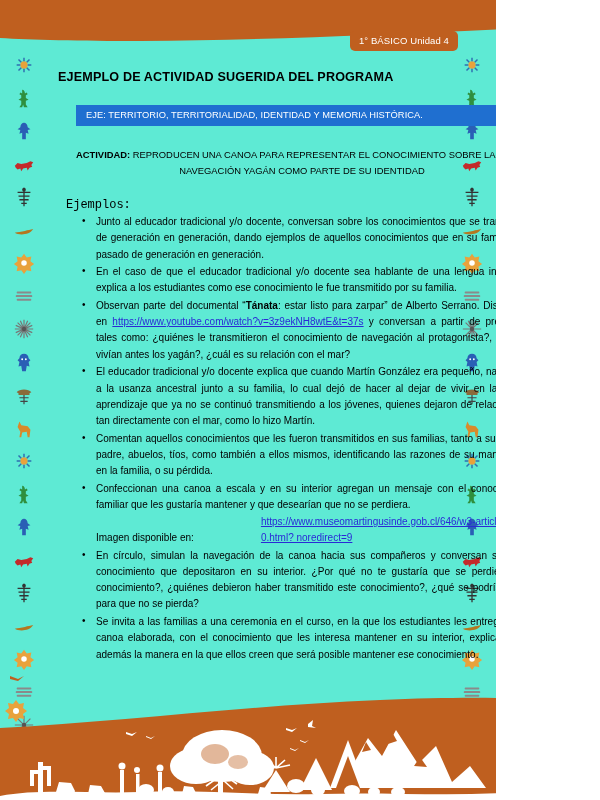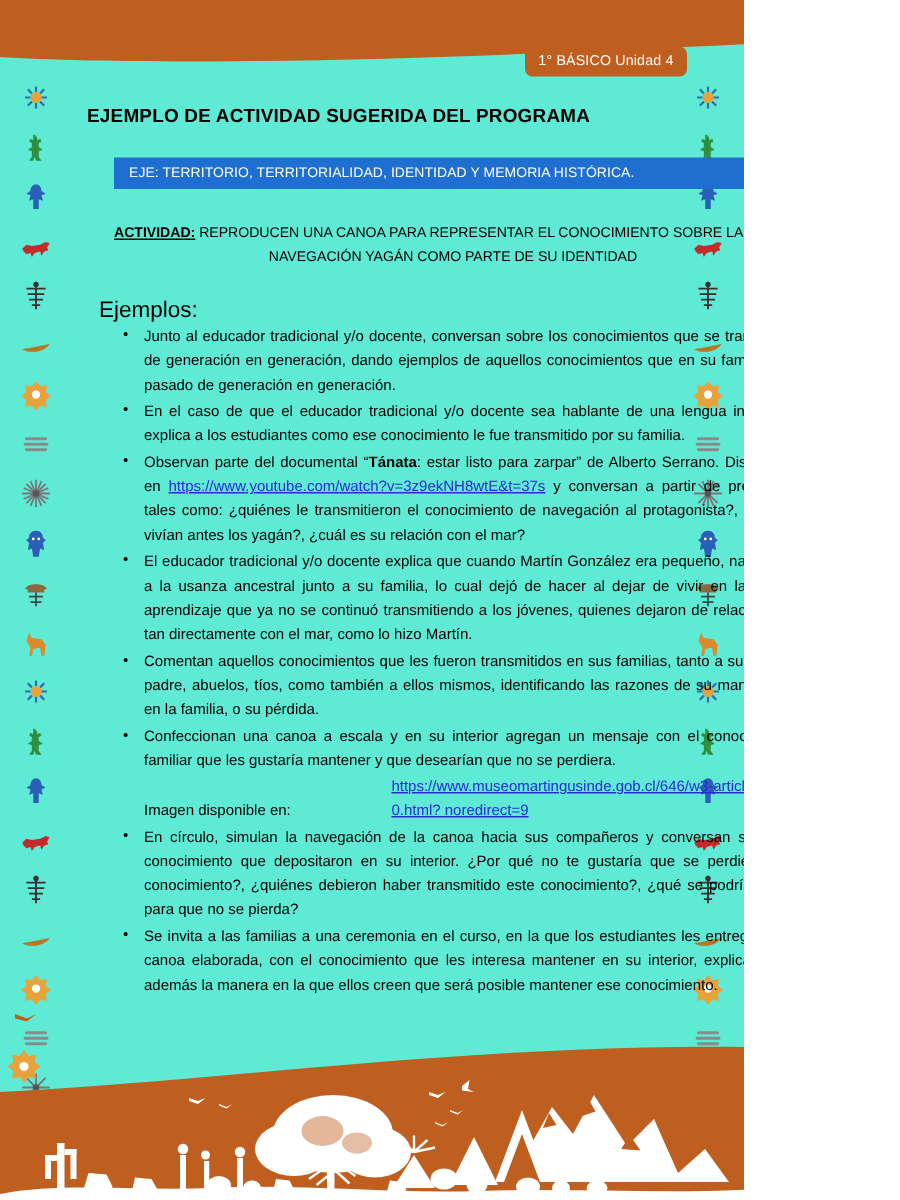--- a/index.html
+++ b/index.html
@@ -89,32 +89,33 @@
     letter-spacing: .05px;
   }
 
   .actividad {
     margin: 22px 14px 0 18px;
     font-size: 9.4px;
     color: #000000;
     text-align: justify;
     line-height: 1.55;
   }
-  .actividad .lbl { font-weight: bold; text-decoration: underline; }
+  .actividad .lbl { font-weight: bold; }
   .actividad .body { }
   .act-line2 {
     display: block;
     text-align: center;
     margin-top: 1px;
   }
 
   .ejemplos-label {
     margin: 20px 0 0 8px;
-    font-size: 15px;
+    font-size: 12px;
     color: #000000;
+    font-family: Liberation Mono, monospace;
   }
 
   ul.bullets {
     margin: 2px 12px 0 8px;
     padding: 0 0 0 30px;
     list-style: none;
   }
   ul.bullets > li {
     position: relative;
     font-size: 10px;

